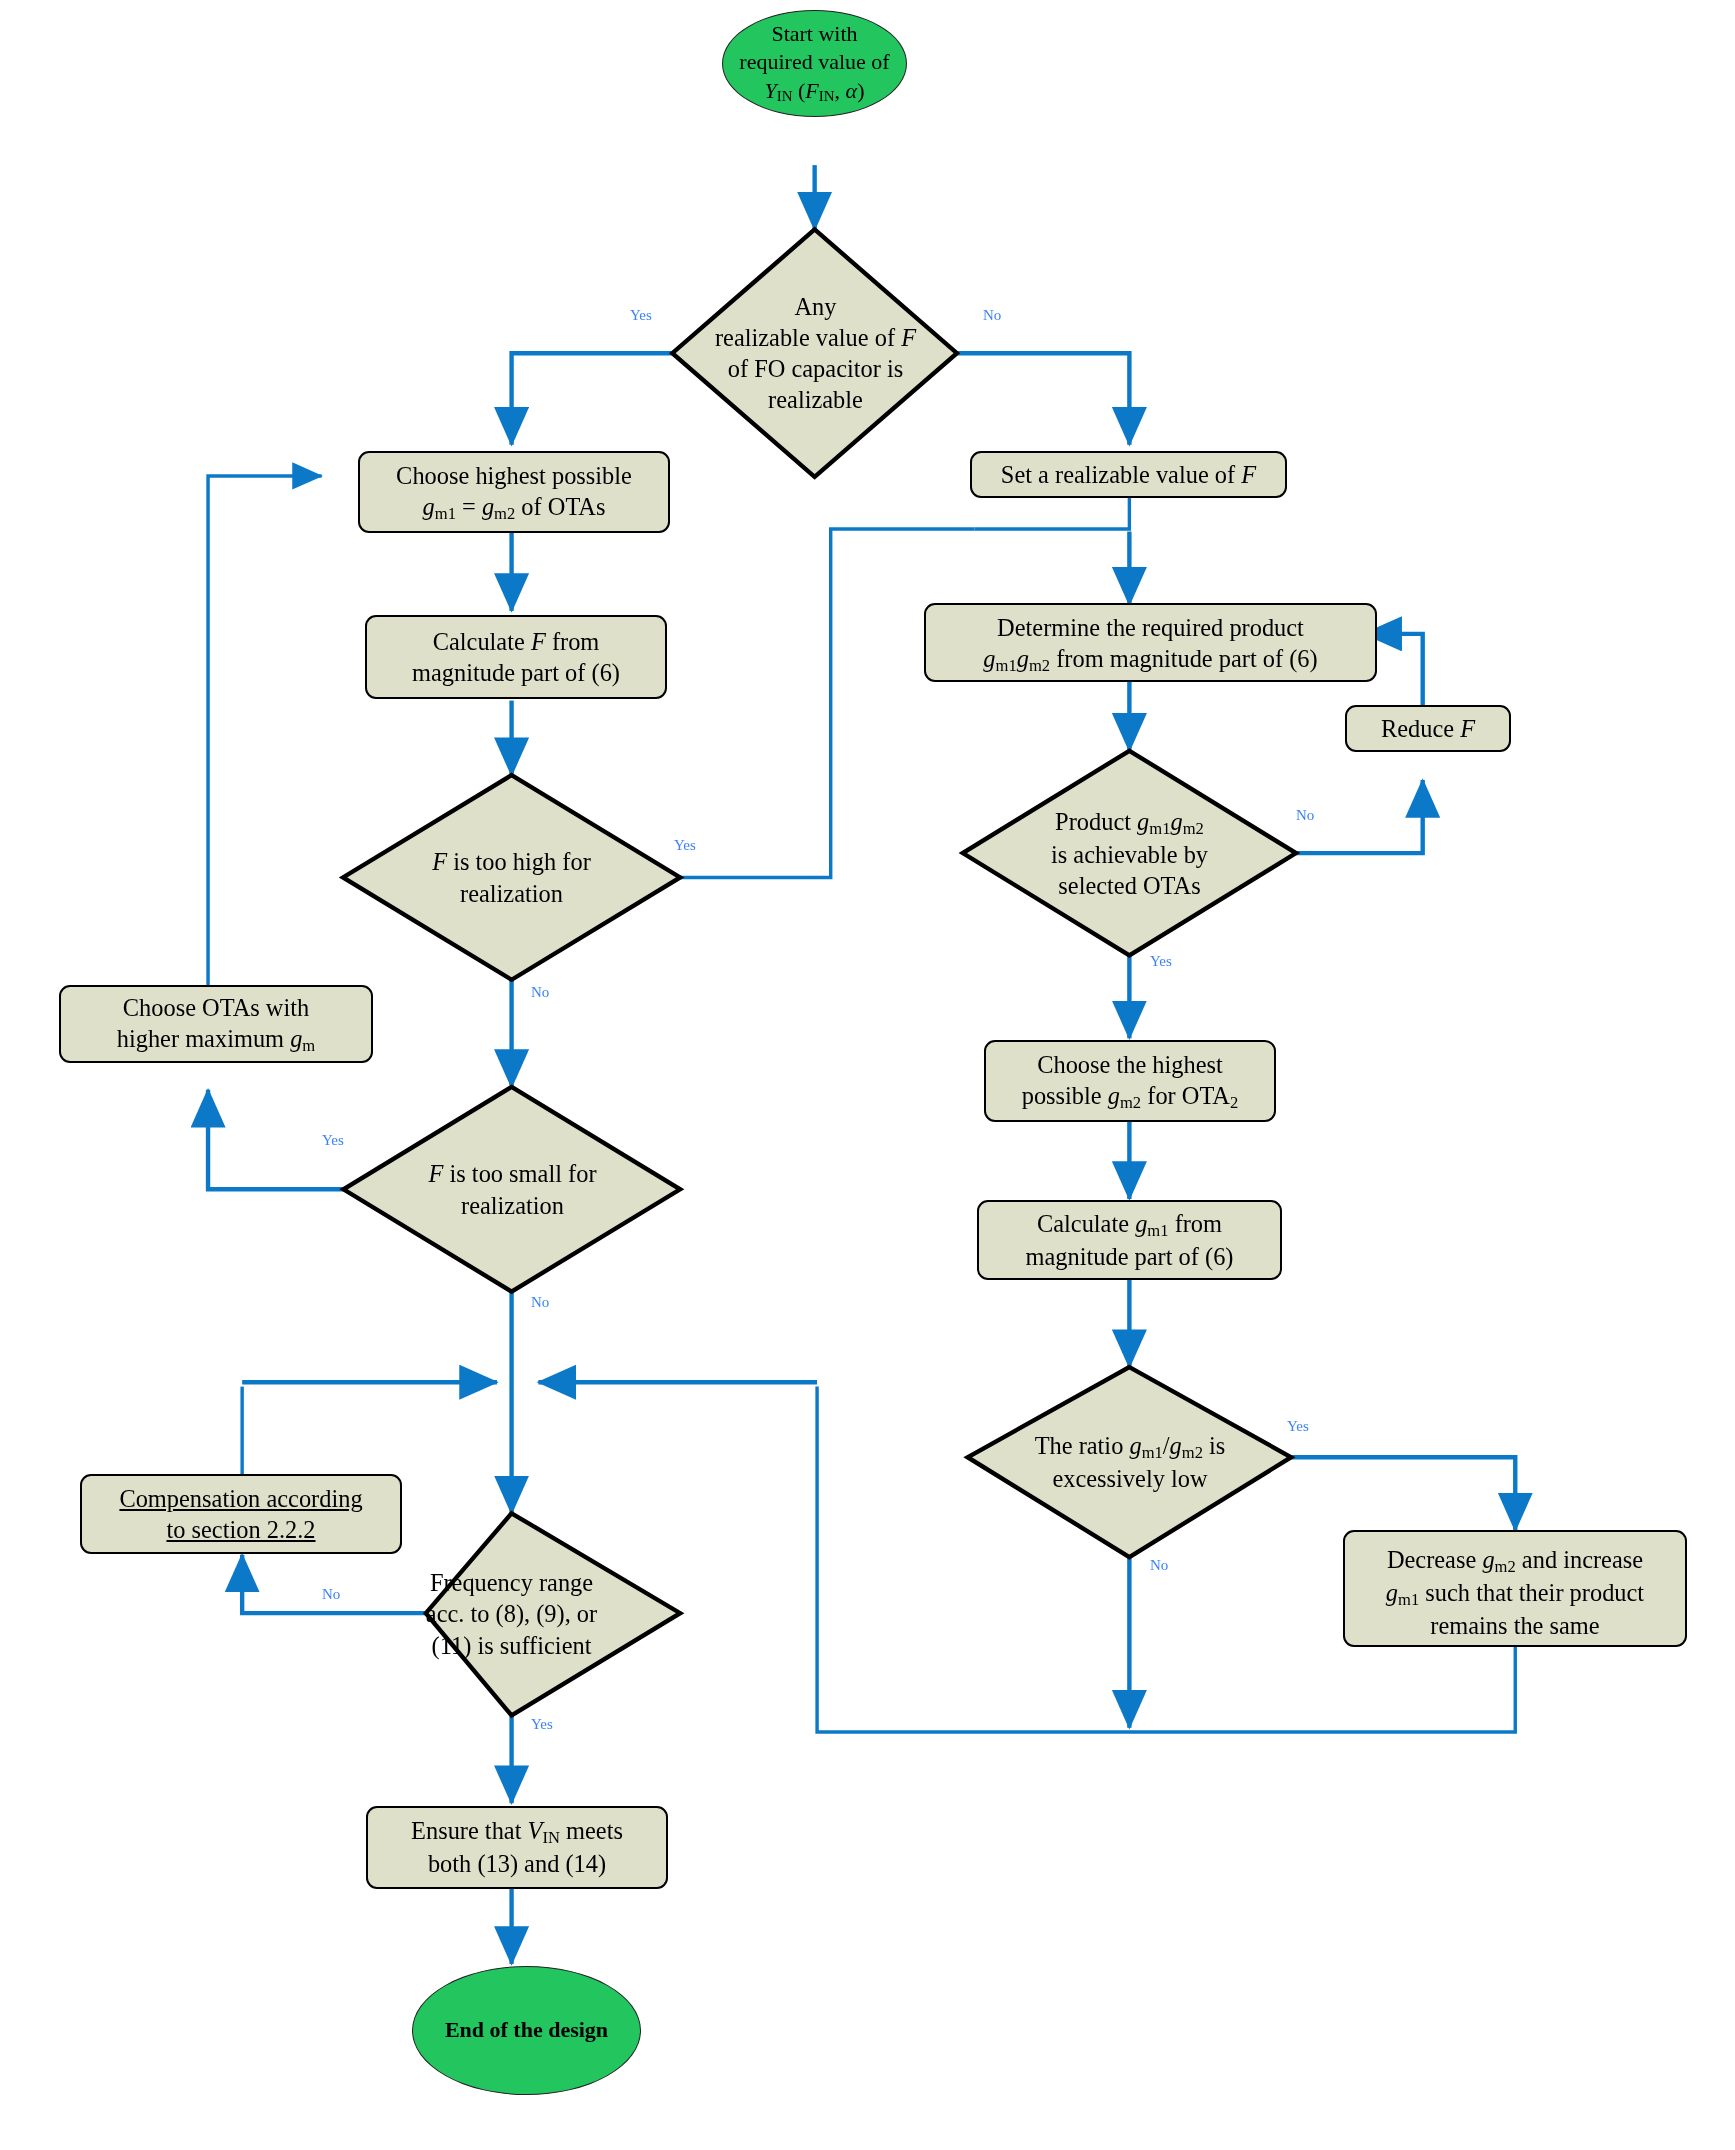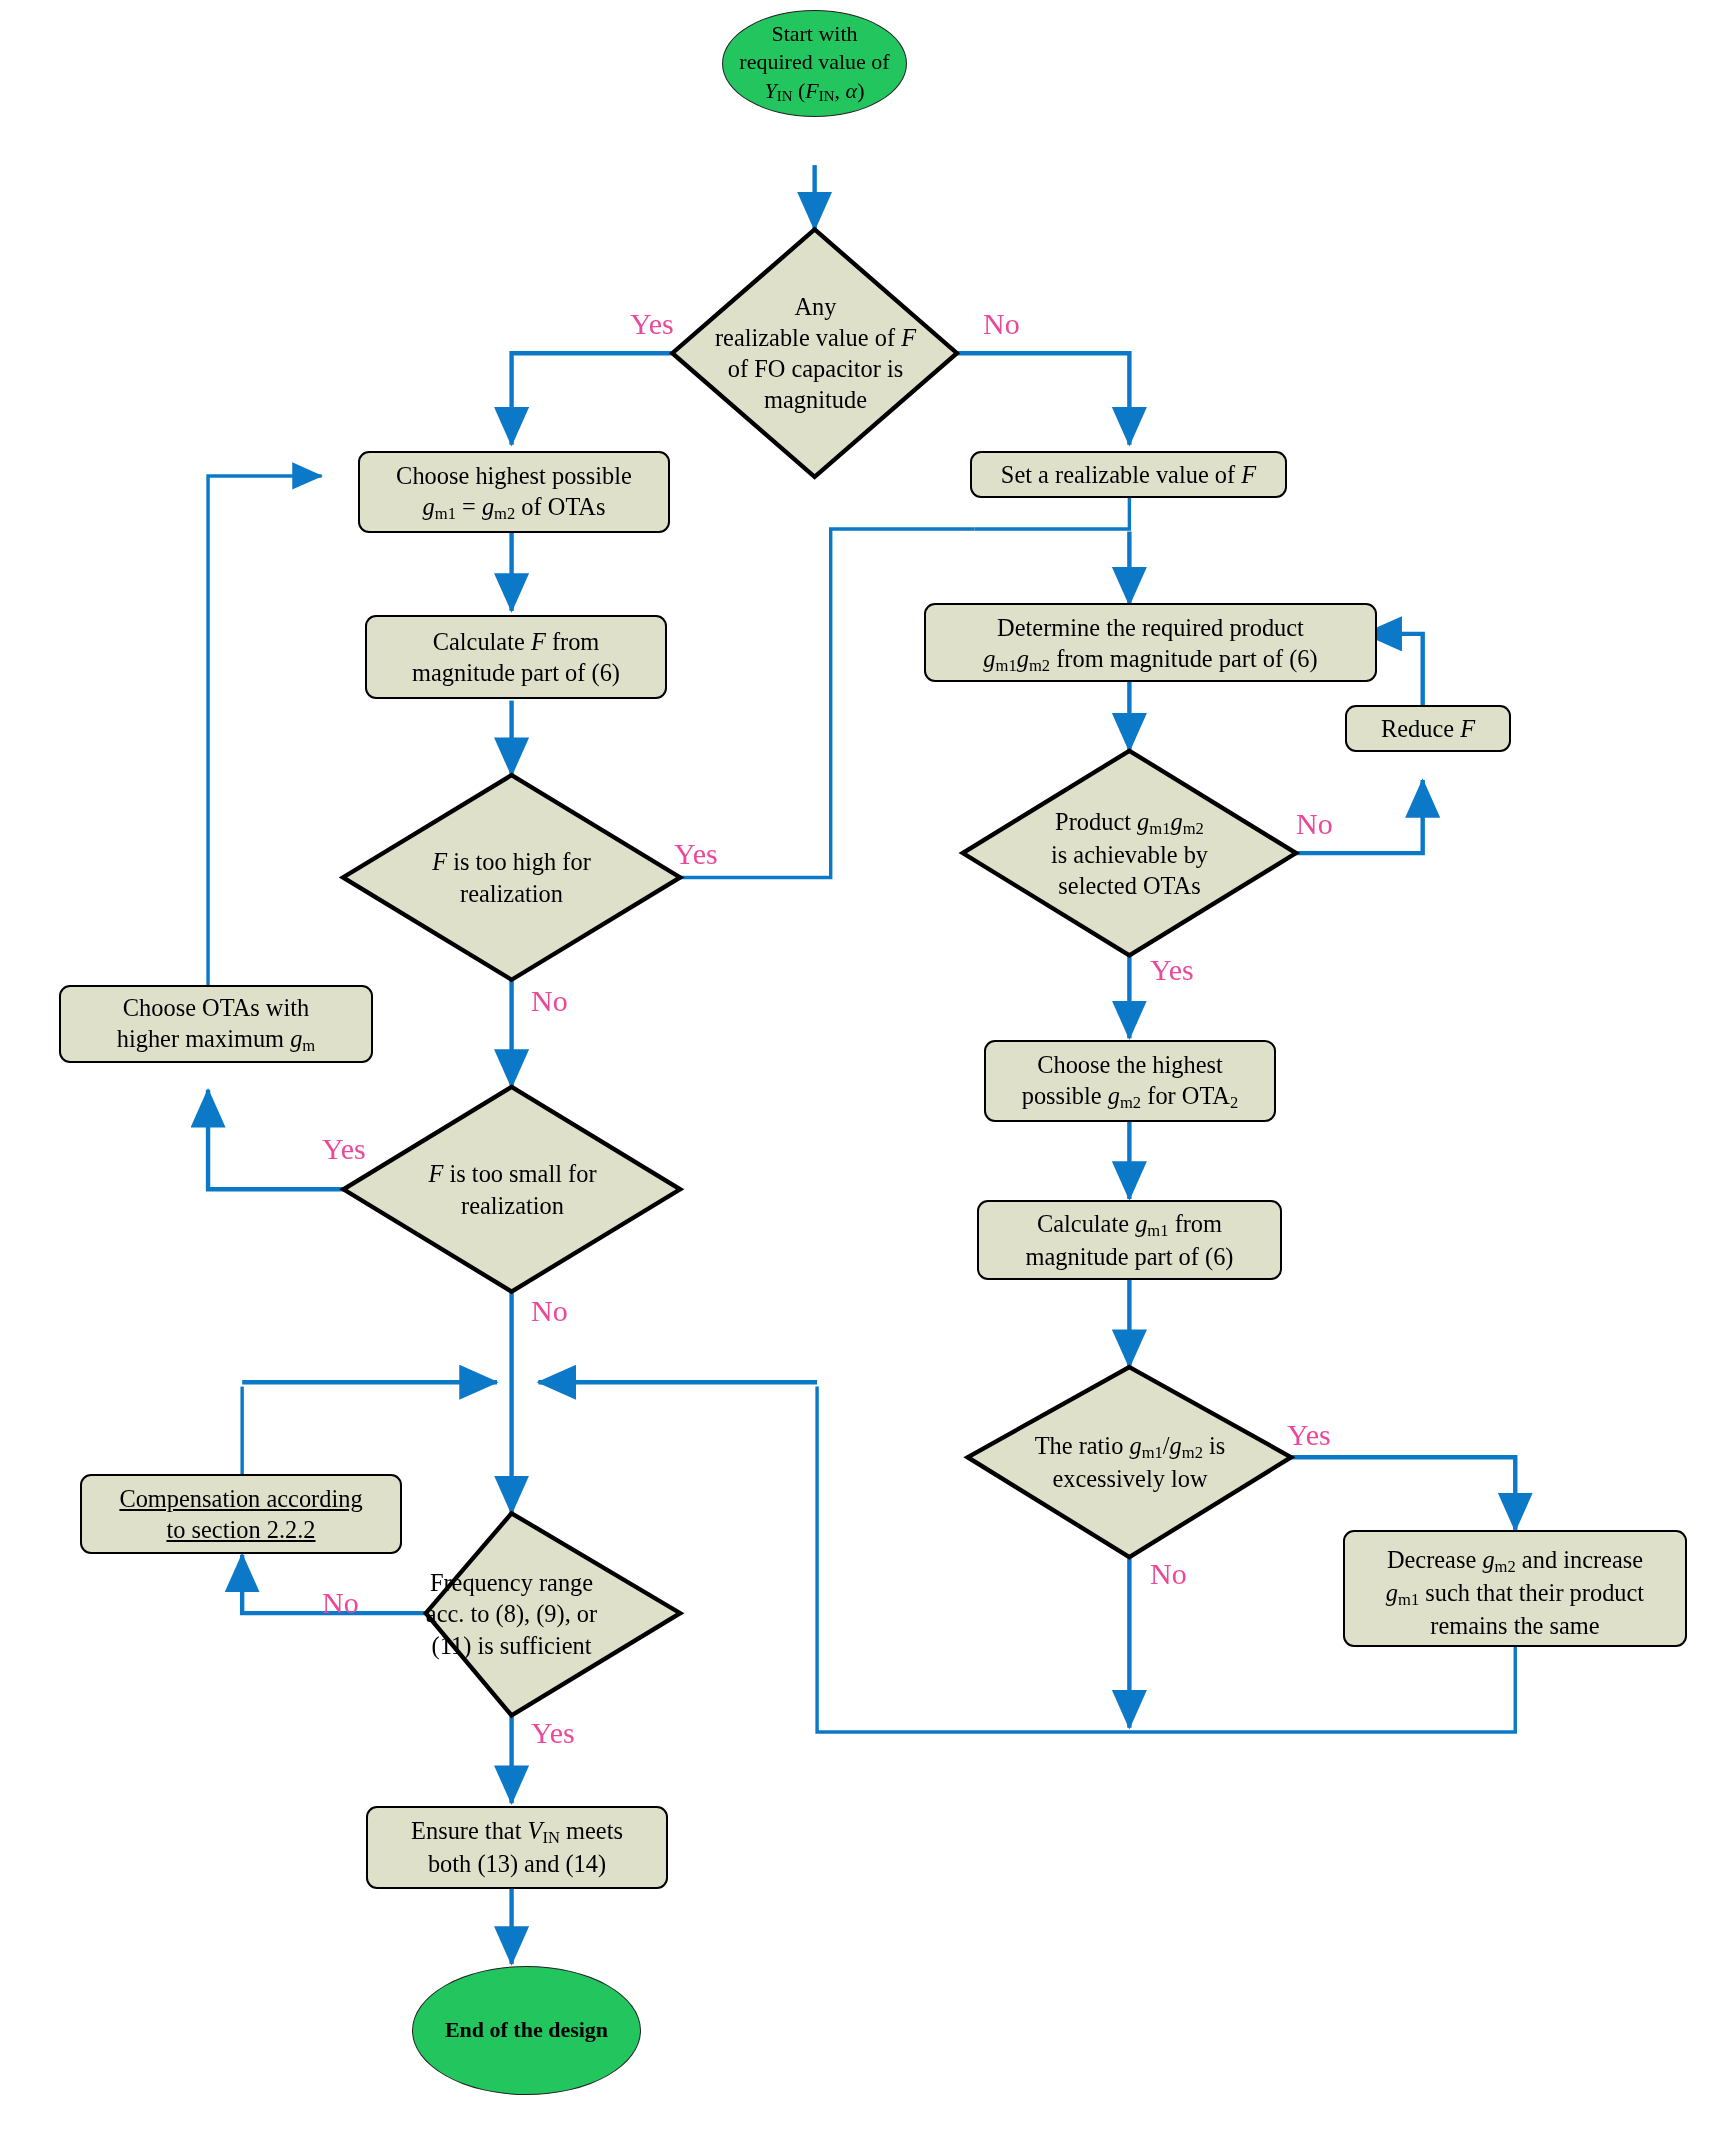--- a/index.html
+++ b/index.html
@@ -37,22 +37,22 @@
   }
   
   .dec{
     font-size:24.4px;
     background:transparent;
     border:none;
   }
   .dec .dectext{position:relative;z-index:2;padding:0 4.9px;}
   .edge-label{
     position:absolute;
-    font-size:30px;
-    color:#ec4899;
+    font-size:15px;
+    color:#3b82f6;
     z-index:6;
     white-space:nowrap;
     font-family:"Liberation Serif", serif;
   }
   sub{font-size:0.68em;vertical-align:-0.22em;}
   .it{font-style:italic;}
 </style>
 </head>
 <body>
 
@@ -136,21 +136,21 @@
       <span>required value of</span><br>
       <span><span class="it">Y</span><sub>IN</sub> (<span class="it">F</span><sub>IN</sub>, <span class="it">α</span>)</span>
     </div>
   </div>
 
   <div class="node dec" style="left:673px;top:229px;width:285px;height:248px;">
     <div class="dectext">
       <span>Any</span><br>
       <span>realizable value of <span class="it">F</span></span><br>
       <span>of FO capacitor is</span><br>
-      <span>magnitude</span>
+      <span>realizable</span>
     </div>
   </div>
 
   <div class="node proc" style="left:358px;top:451px;width:312px;height:82px;">
     <div>
       <span>Choose highest possible</span><br>
       <span><span class="it">g</span><sub>m1</sub> = <span class="it">g</span><sub>m2</sub> of OTAs</span>
     </div>
   </div>
 

